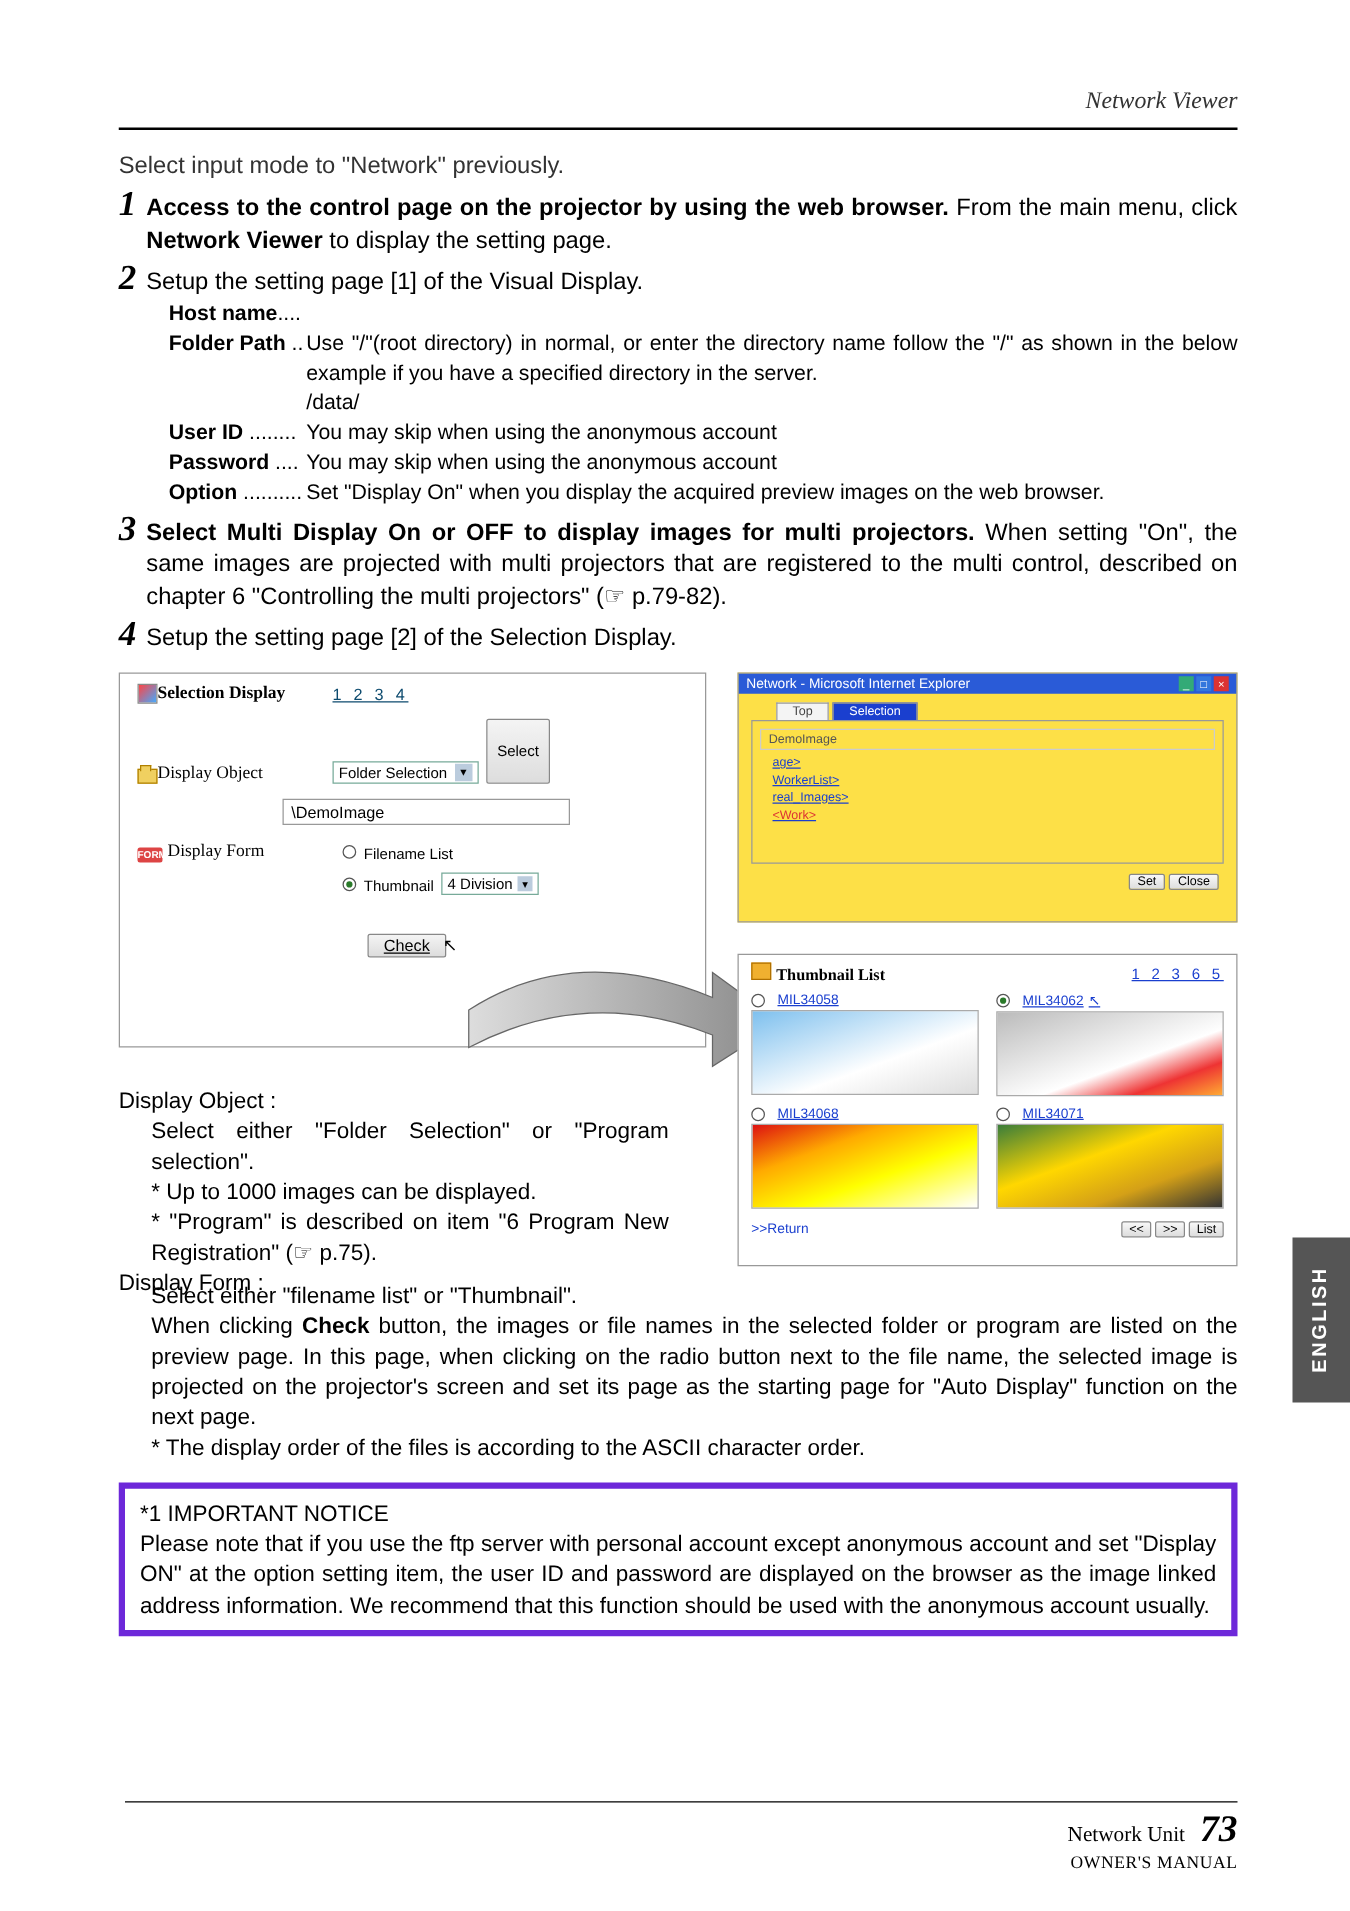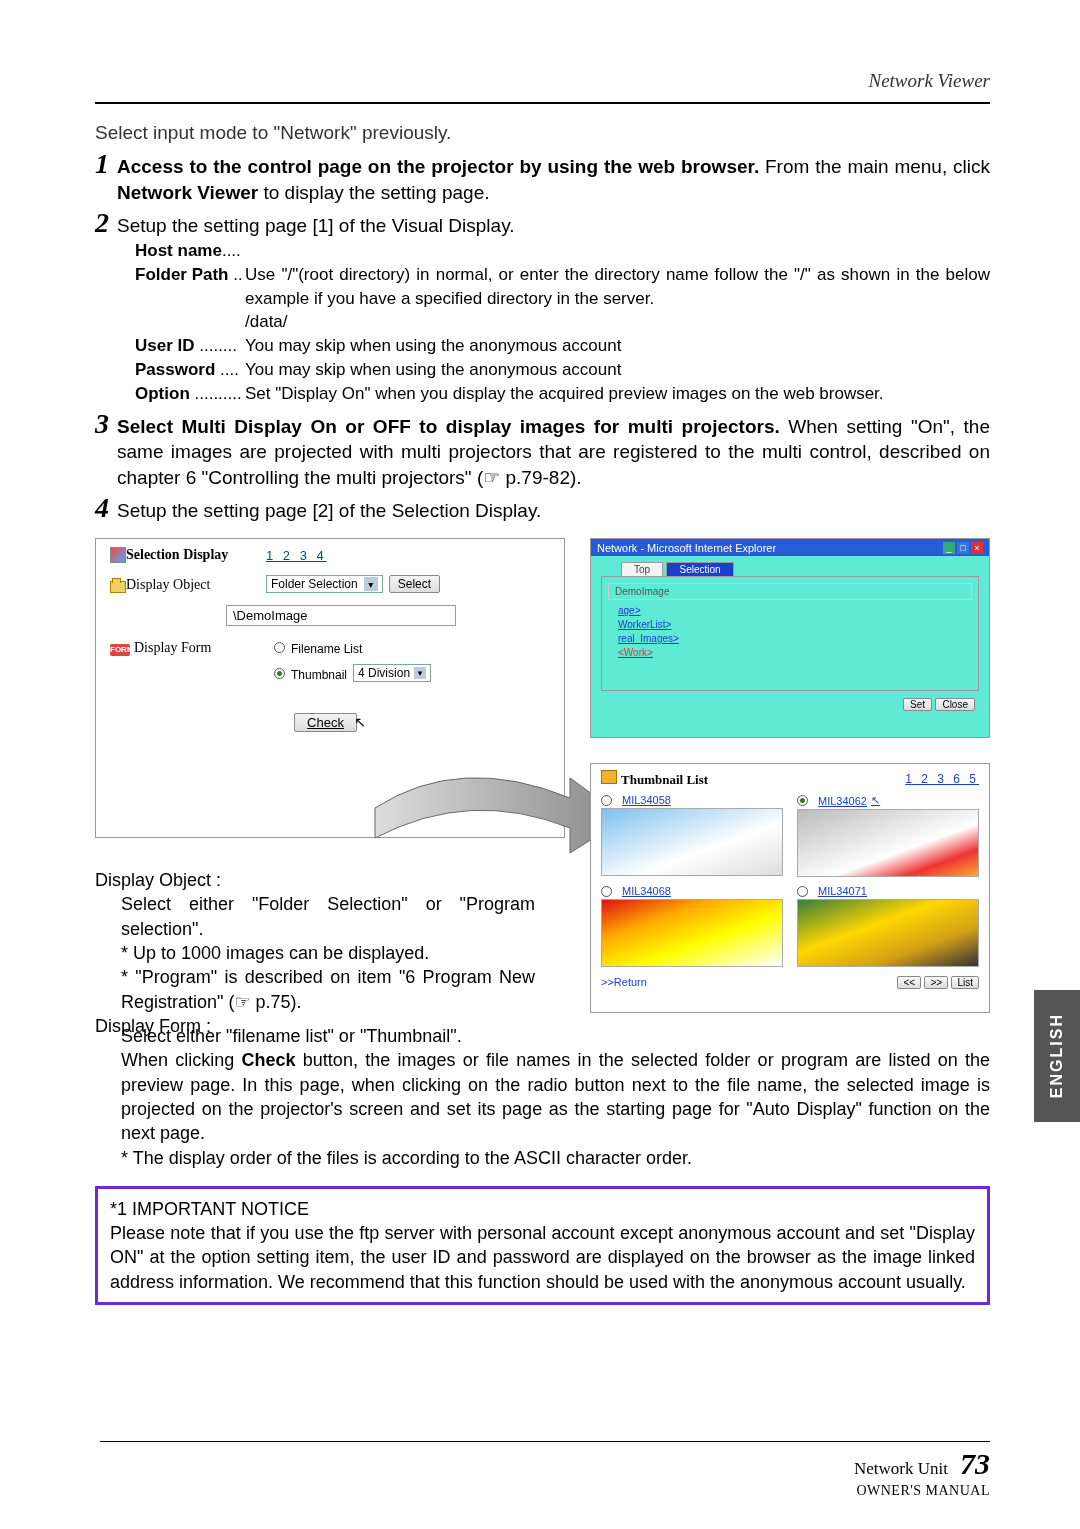--- a/index.html
+++ b/index.html
@@ -65,36 +65,36 @@
     .pl-row { display: flex; align-items: flex-end; margin-bottom: 12px; }
     .pl-label { width: 140px; font-family: 'Times New Roman', serif; font-size: 14px; }
     .pl-links { color: #0c4a6e; text-decoration: underline; letter-spacing: 3px; font-size: 13px; }
     .pl-select {
       border: 1px solid #7a9; background: #fff; padding: 1px 4px; font-size: 12px;
       display: inline-flex; align-items: center; gap: 6px;
     }
     .pl-select .arrow { background: #bcd; width: 14px; height: 14px; display: inline-flex; align-items:center; justify-content:center; font-size:10px; }
     .pl-btn {
       border: 1px solid #888; background: linear-gradient(#f4f4f4,#ddd);
-      padding: 1px 8px; font-size: 12px; border-radius: 2px;
+      padding: 18px 8px; font-size: 12px; border-radius: 2px;
     }
     .pl-path {
       margin-left: 116px; border: 1px solid #999; background: #fff;
       padding: 2px 6px; font-size: 13px; width: 230px;
     }
     .pl-radio { width: 11px; height: 11px; border: 1px solid #555; border-radius: 50%; display:inline-block; margin-right: 6px; background:#fff; position:relative; }
     .pl-radio.sel::after { content:''; position:absolute; inset:2px; background:#2a7a2a; border-radius:50%; }
     .pl-thumbsel { border:1px solid #7a9; padding:1px 4px; font-size:12px; margin-left:6px; display:inline-flex; align-items:center; gap:4px; }
     .pl-check-area { text-align:center; margin-top: 30px; }
     .pl-check-btn { border:1px solid #888; border-radius:2px; padding:1px 12px; background:linear-gradient(#f4f4f4,#ddd); font-size:13px; text-decoration: underline; color:#000; }
     .cursor-arrow { font-size: 14px; display:inline-block; margin-left:-6px; margin-top:2px; }
 
     .panel-right {
       right: 0; top: 0; width: 400px; height: 200px;
-      background: #5eead4;
+      background: #fde047;
     }
     .pr-title { background: #2a5bd7; color:#fff; font-size:11px; padding:2px 6px; display:flex; justify-content:space-between; align-items:center; }
     .pr-title .wbtns span { display:inline-block; width:12px; height:12px; background:#d33; margin-left:2px; font-size:9px; text-align:center; line-height:12px; }
     .pr-title .wbtns span:nth-child(1){ background:#3a7; }
     .pr-title .wbtns span:nth-child(2){ background:#37d; }
     .pr-tabs { margin: 6px 10px 0 30px; position: relative; }
     .pr-tab { display:inline-block; border:1px solid #999; border-bottom:none; padding:1px 12px; font-size:10px; background:#f4f4f4; color:#444; position:relative; }
     .pr-tab.active { background:#1a3fcf; color:#fff; }
     .pr-box { margin: 0 10px; border:1px solid #999; padding:6px; height: 115px; font-size:10px; }
     .pr-box .head { border:1px solid #ccc; padding:2px 6px; margin-bottom:4px; color:#555; }
@@ -137,21 +137,21 @@
     }
     .lower-text .h { font-size: 18px; }
     .lower-text .sub { margin-left: 26px; text-align: justify; }
 
     .after-figures { font-size: 18px; line-height: 1.35; text-align: justify; margin-top: 6px; }
     .after-figures .sub { margin-left: 26px; }
     .after-figures .bold { font-weight: bold; }
     .after-figures .note { margin-left: 26px; }
 
     .notice-box {
-      border: 3px solid #6d28d9;
+      border: 5px solid #6d28d9;
       padding: 8px 12px;
       margin-top: 16px;
       font-size: 18px;
       line-height: 1.35;
       text-align: justify;
     }
 
     .side-tab {
       position: absolute;
       right: 0; top: 990px;

